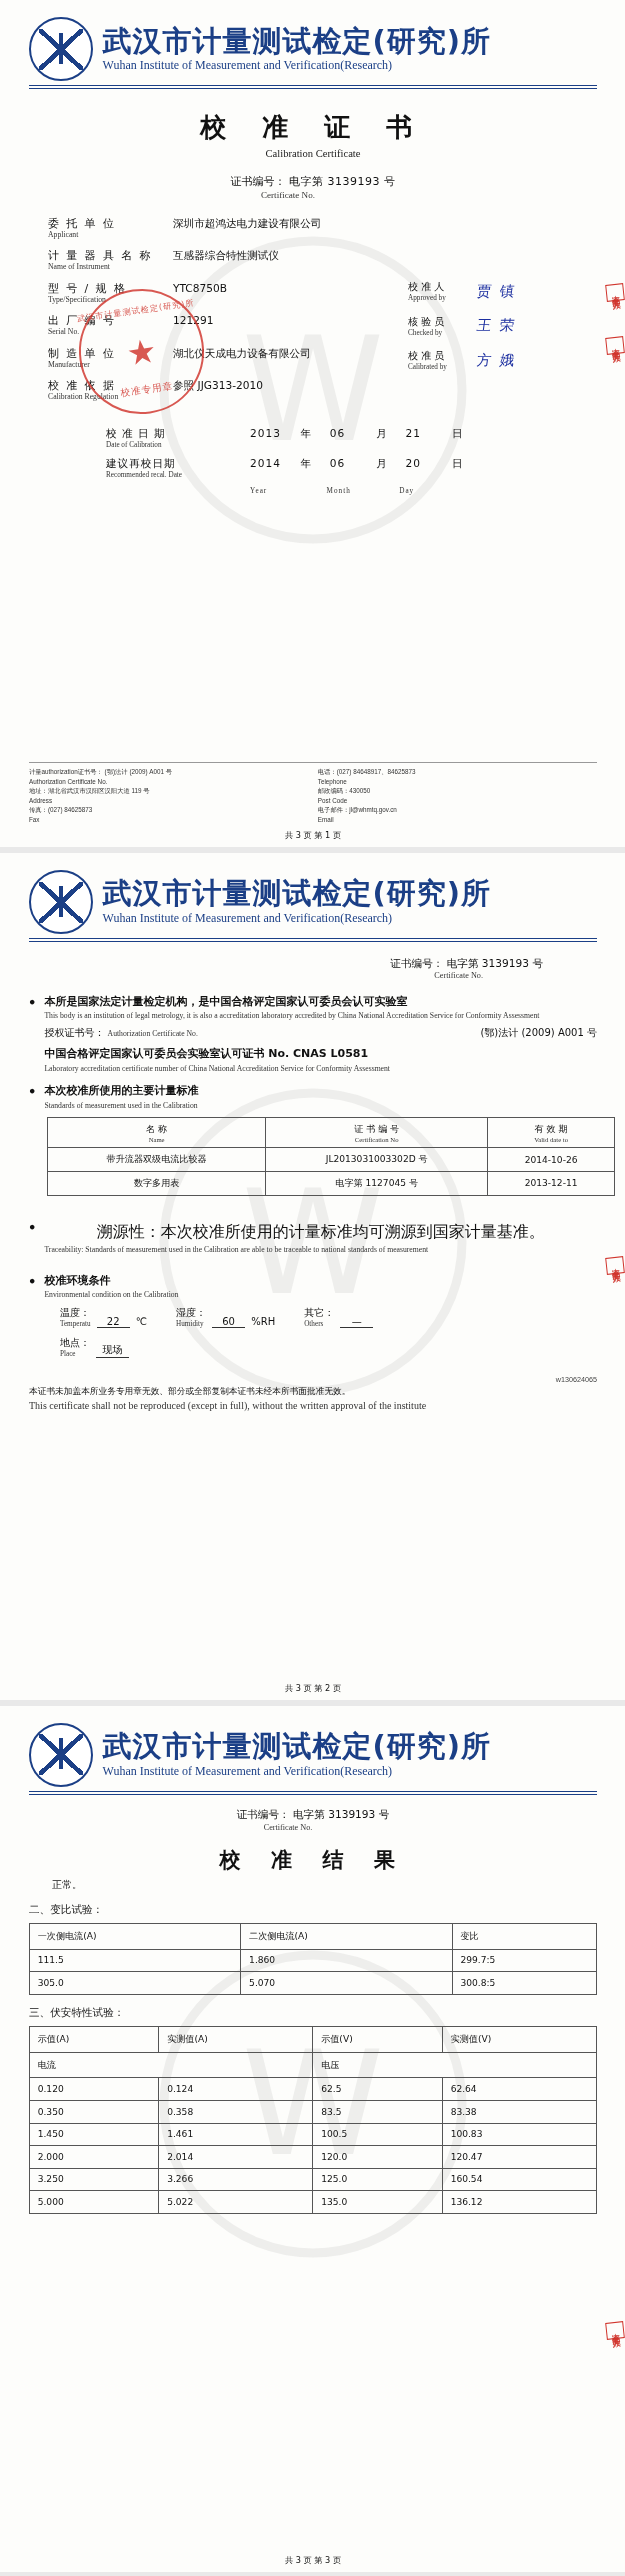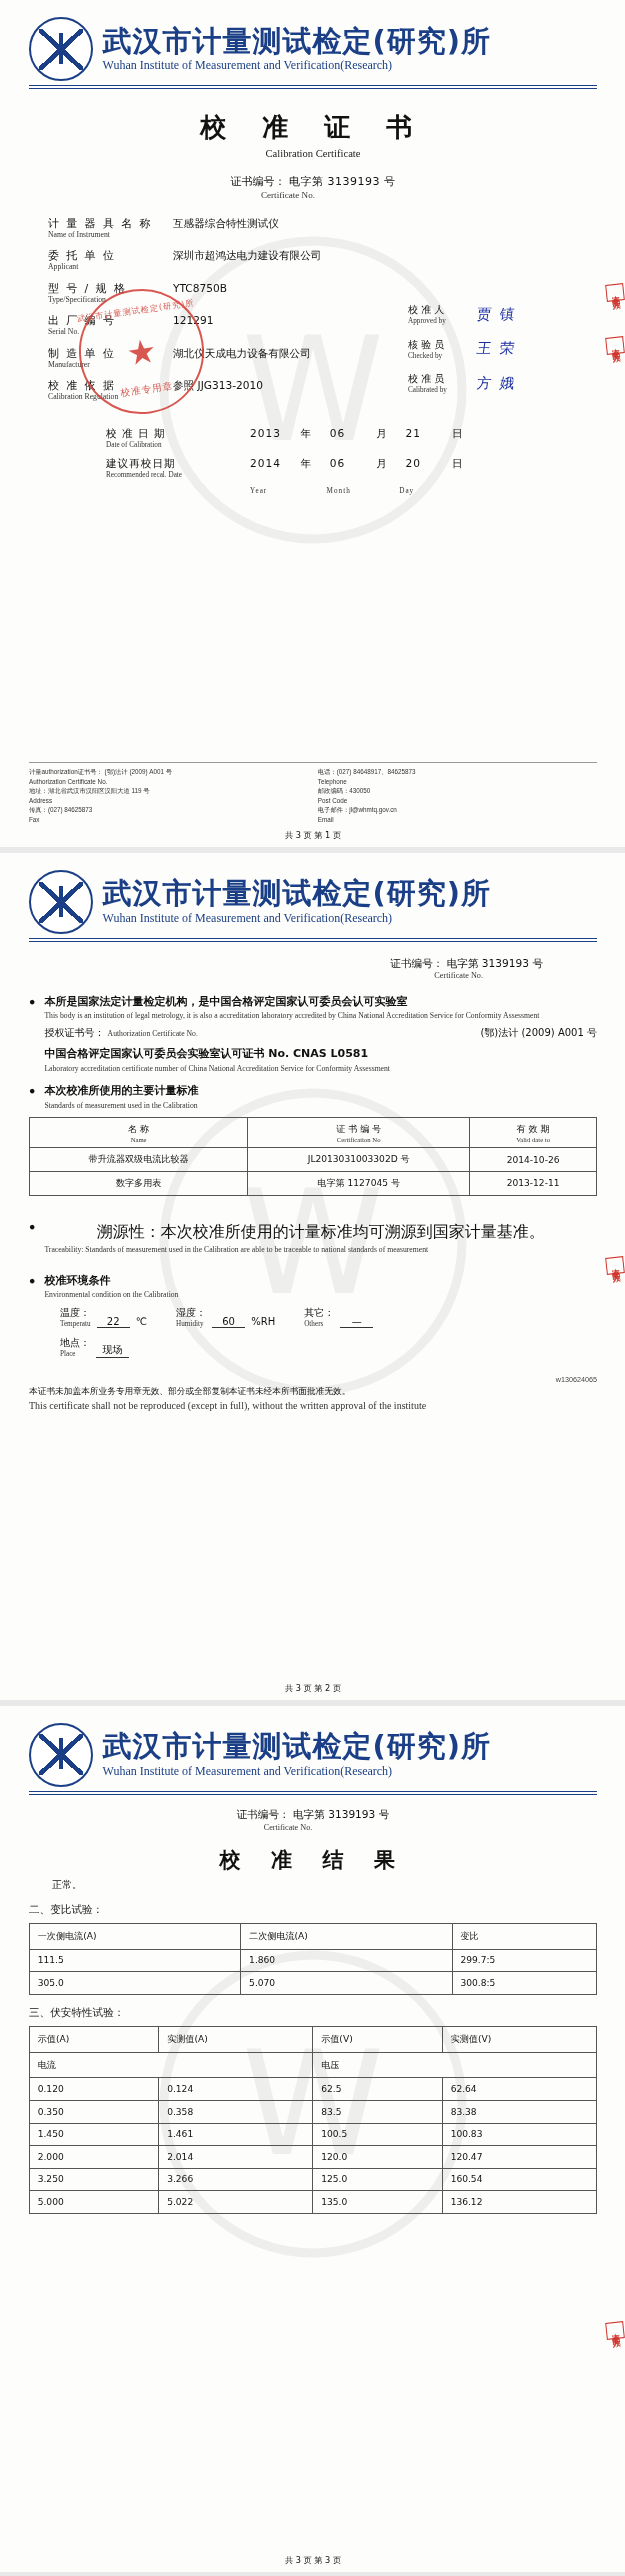--- a/index.html
+++ b/index.html
@@ -197,21 +197,21 @@
     font-family: "DejaVu Sans", sans-serif;
     color: #111;
     border-bottom: 1px dotted transparent;
     padding-top: 1px;
   }
 
   
   .sig-block {
     position: absolute;
     right: 40px;
-    top: 303px;
+    top: 280px;
     width: 178px;
     z-index: 3;
   }
   .sig-row {
     display: flex;
     align-items: center;
     margin-bottom: 12.5px;
   }
   .sig-label {
     width: 69px;
@@ -428,20 +428,21 @@
     font-size: 10px;
     font-family: "DejaVu Sans", sans-serif;
   }
 
   table.std {
     width: 100%;
     border-collapse: collapse;
     margin-top: 5.8px;
     position: relative;
     z-index: 2;
+    margin-left: 18px;
   }
   table.std th, table.std td {
     border: 1px solid #555;
     font-size: 9.1px;
     font-family: "DejaVu Sans", sans-serif;
     padding: 4.8px 5.8px;
     color: #111;
     text-align: center;
   }
   table.std th .en {
@@ -604,31 +605,31 @@
       <div class="line1">
         <span>证书编号：</span>
         <span class="val">电字第 3139193 号</span>
       </div>
       <div class="line2">Certificate No.</div>
     </div>
 
     <div class="fields">
       <div class="frow">
         <div class="flabel">
+          <span class="cn">委 托 单 位</span>
+          <span class="en">Applicant</span>
+        </div>
+        <div class="fvalue">深圳市超鸿达电力建设有限公司</div>
+      </div>
+      <div class="frow">
+        <div class="flabel">
           <span class="cn">计 量 器 具 名 称</span>
           <span class="en">Name of Instrument</span>
         </div>
         <div class="fvalue">互感器综合特性测试仪</div>
-      </div>
-      <div class="frow">
-        <div class="flabel">
-          <span class="cn">委 托 单 位</span>
-          <span class="en">Applicant</span>
-        </div>
-        <div class="fvalue">深圳市超鸿达电力建设有限公司</div>
       </div>
       <div class="frow">
         <div class="flabel">
           <span class="cn">型 号 / 规 格</span>
           <span class="en">Type/Specification</span>
         </div>
         <div class="fvalue">YTC8750B</div>
       </div>
       <div class="frow">
         <div class="flabel">

